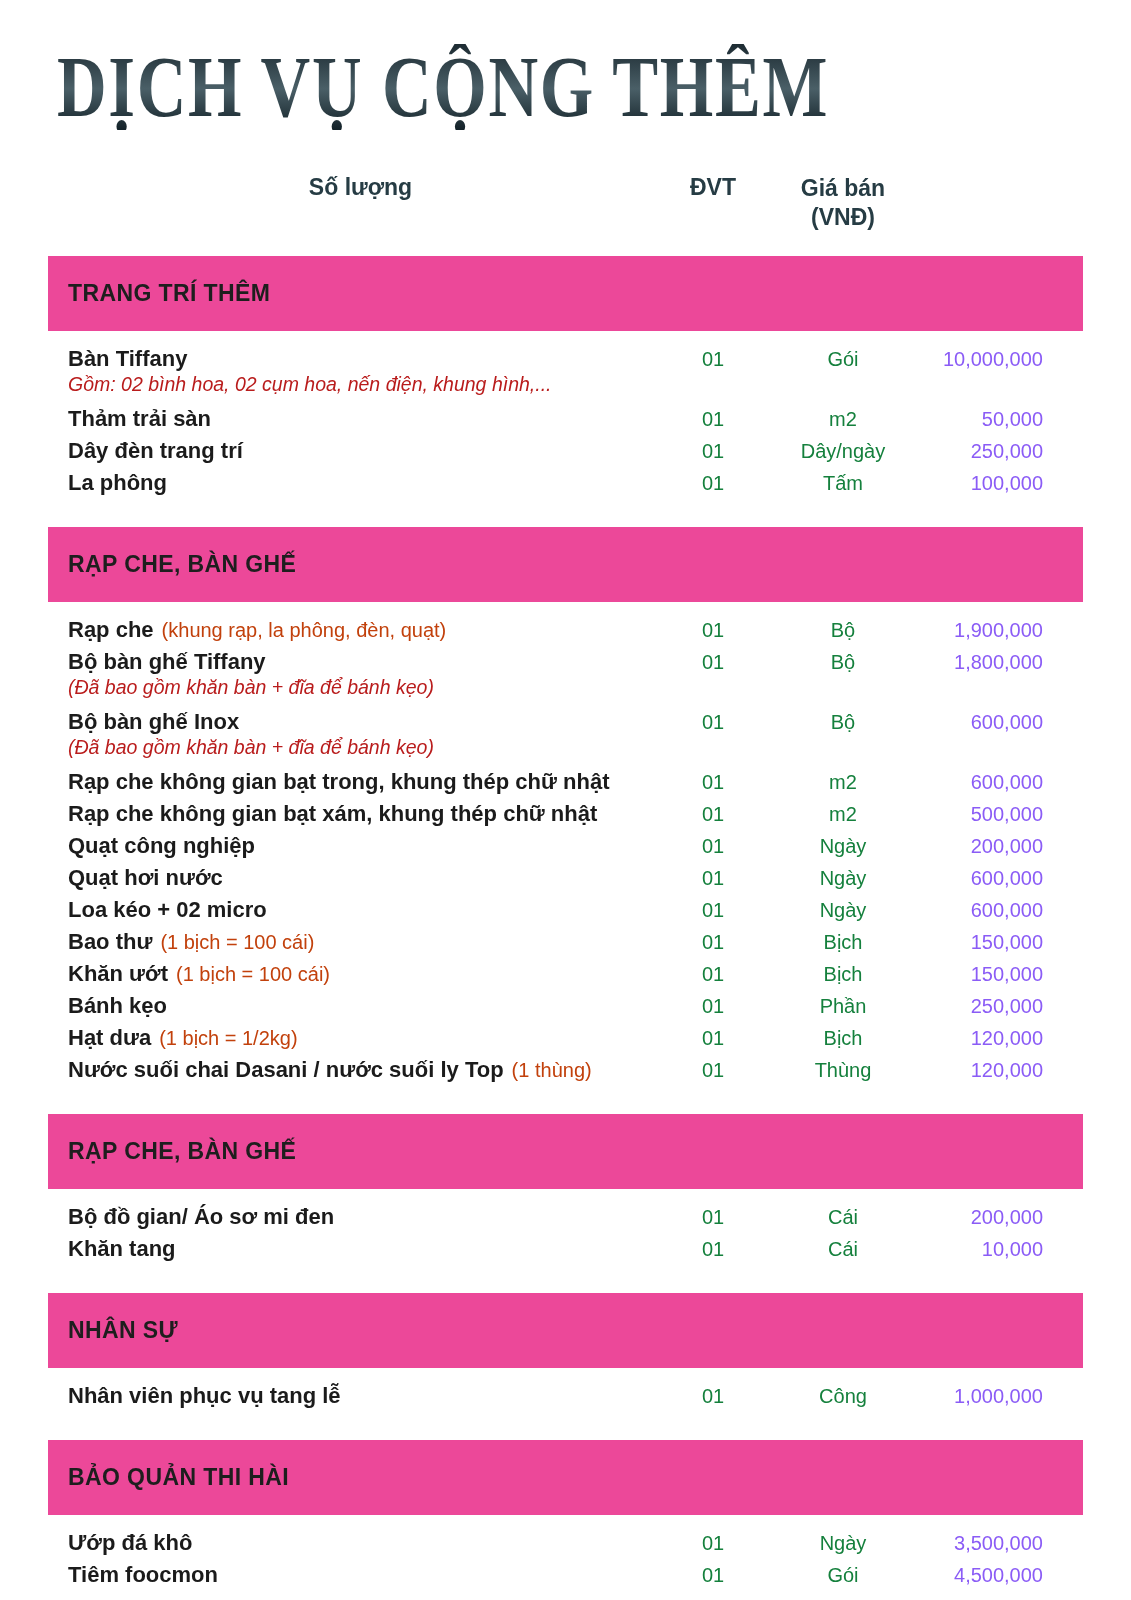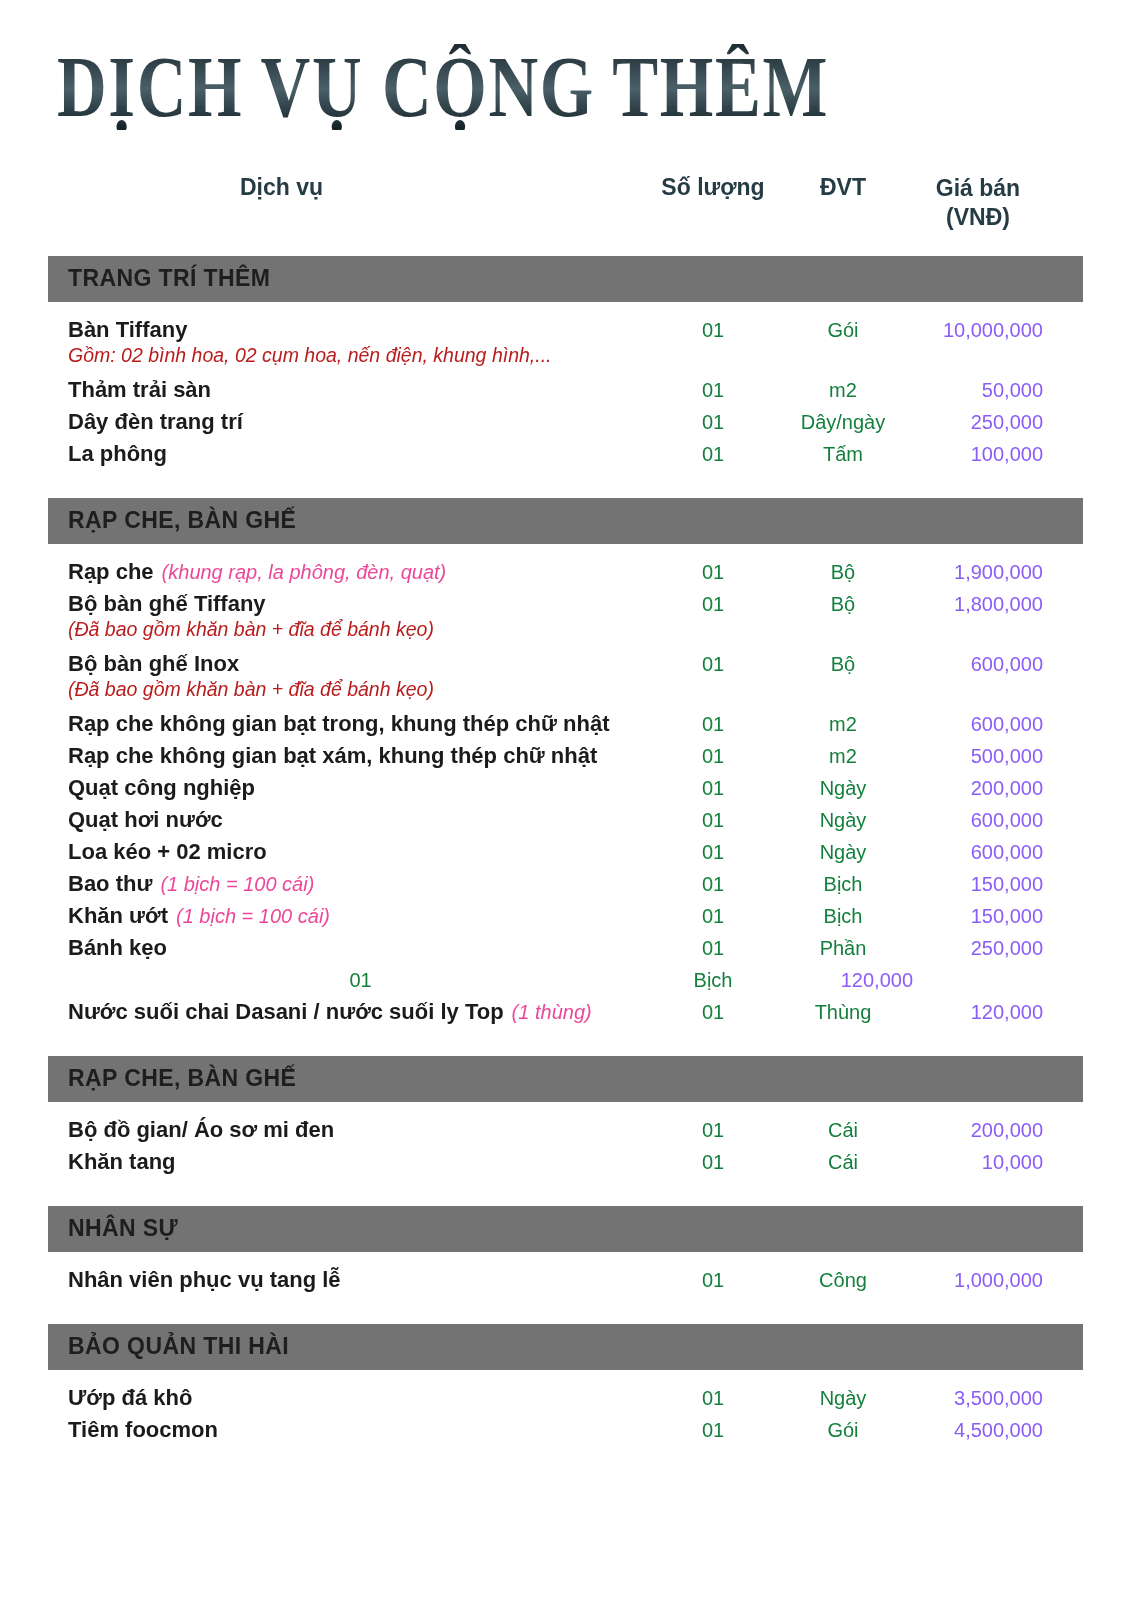--- a/index.html
+++ b/index.html
@@ -42,22 +42,22 @@
     font-size: 23px;
     align-items: start;
   }
   .header-service { padding-left: 172px; }
   .header-qty, .header-unit, .header-price { text-align: center; }
   .header-price { line-height: 1.25; }
 
   
   .section { margin-top: 24px; }
   .band {
-    height: 46px;
-    background: #737373;
+    height: 75px;
+    background: #ec4899;
     display: flex;
     align-items: center;
     padding-left: 20px;
   }
   .band-label {
     font-size: 23px;
     font-weight: 700;
     color: #1e1e1e;
     letter-spacing: 0.4px;
   }
@@ -69,24 +69,23 @@
     align-items: start;
   }
   .cell { line-height: 32px; }
   .name-cell {
     font-size: 22px;
     font-weight: 700;
     color: #1b1b1b;
   }
   .svc-note {
     font-weight: 400;
-    font-style: italic;
     font-size: 20px;
     margin-left: 8px;
-    color: #ec4899;
+    color: #c2410c;
   }
   .subnote {
     font-weight: 400;
     font-style: italic;
     font-size: 19.5px;
     line-height: 24px;
     color: #b91c1c;
     margin-top: -3px;
     padding-bottom: 7px;
   }
@@ -106,21 +105,20 @@
 </head>
 <body>
 
 <div class="page">
 
   <div class="title-wrap">
     <span class="title-text">DỊCH VỤ CỘNG THÊM</span>
   </div>
 
   <div class="header-row">
-    <div class="header-service">Dịch vụ</div>
     <div class="header-qty">Số lượng</div>
     <div class="header-unit">ĐVT</div>
     <div class="header-price">
       <div>Giá bán</div>
       <div>(VNĐ)</div>
     </div>
   </div>
 
   <div>
       <div class="section">
@@ -219,20 +217,21 @@
             <div class="cell unit-cell">Bịch</div>
             <div class="cell price-cell">150,000</div>
           </div>
           <div class="row">
             <div class="cell name-cell"><span class="svc-name">Bánh kẹo</span></div>
             <div class="cell qty-cell">01</div>
             <div class="cell unit-cell">Phần</div>
             <div class="cell price-cell">250,000</div>
           </div>
           <div class="row">
+            <div class="cell name-cell"><span class="svc-name">Hạt dưa</span><span class="svc-note">(1 bịch = 1/2kg)</span></div>
             <div class="cell qty-cell">01</div>
             <div class="cell unit-cell">Bịch</div>
             <div class="cell price-cell">120,000</div>
           </div>
           <div class="row">
             <div class="cell name-cell"><span class="svc-name">Nước suối chai Dasani / nước suối ly Top</span><span class="svc-note">(1 thùng)</span></div>
             <div class="cell qty-cell">01</div>
             <div class="cell unit-cell">Thùng</div>
             <div class="cell price-cell">120,000</div>
           </div>

